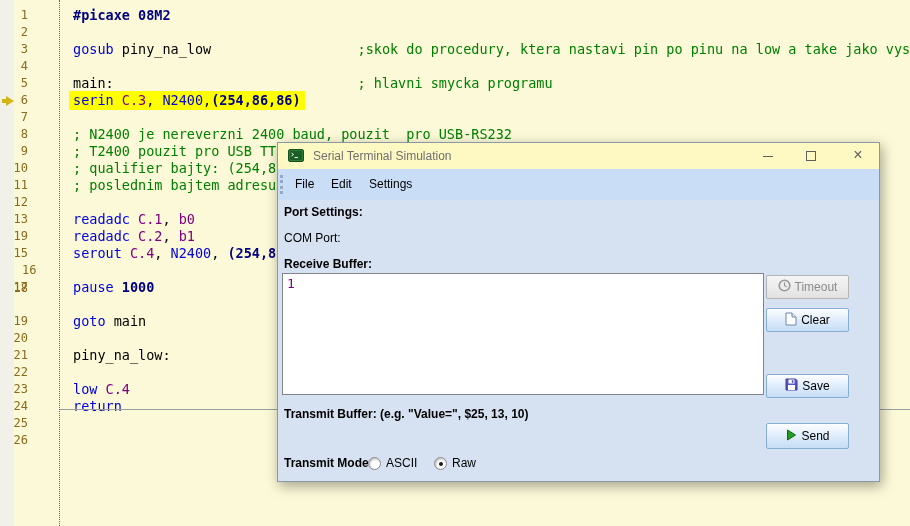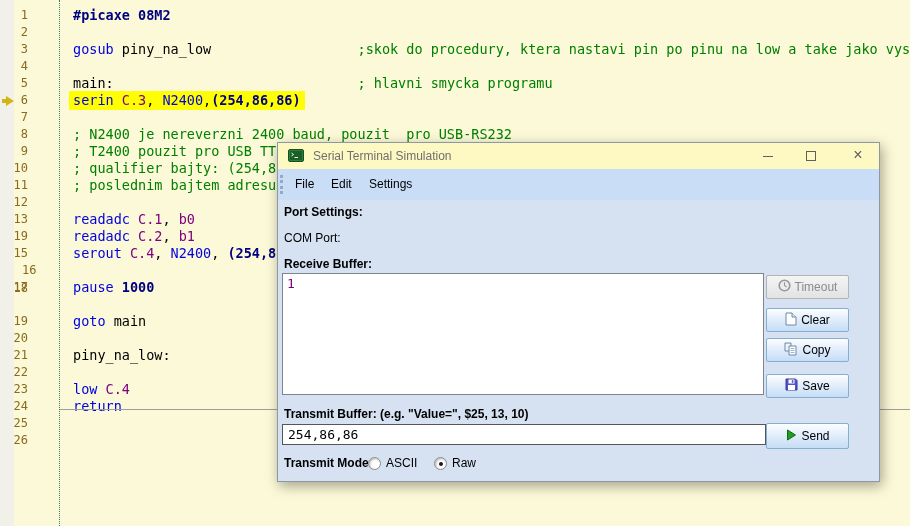--- a/index.html
+++ b/index.html
@@ -178,40 +178,31 @@
         </svg></span>
     <span>Timeout</span>
   </div>
   <div class="btn btn-clear">
     <span><svg width="12" height="14">
           <path d="M1 1 h6 l4 4 v8 h-10 z" fill="#fff" stroke="#6c88a8"></path>
           <path d="M7 1 v4 h4" fill="#dfeaf6" stroke="#6c88a8"></path>
         </svg></span>
     <span>Clear</span>
   </div>
-  <div class="btn btn-copy">
-    <span><svg width="14" height="14">
-          <path d="M1 1 h6 v8 h-6 z" fill="#eef4fb" stroke="#6c88a8"></path>
-          <path d="M5 4 h7 v9 h-7 z" fill="#fff" stroke="#6c88a8"></path>
-          <path d="M6.5 6.5 h4 M6.5 8.5 h4 M6.5 10.5 h4" stroke="#8aa2bc" stroke-width="0.8"></path>
-        </svg></span>
-    <span>Copy</span>
-  </div>
   <div class="btn btn-save">
     <span><svg width="13" height="13">
           <path d="M1 1 h9.5 l1.5 1.5 v9.5 h-11 z" fill="#5553c9" stroke="#3b3a95"></path>
           <rect x="3" y="7" width="7" height="5" fill="#fff"></rect>
           <rect x="3.5" y="1.5" width="6" height="4" fill="#fff"></rect>
           <rect x="6.8" y="2.2" width="1.6" height="2.6" fill="#5553c9"></rect>
         </svg></span>
     <span>Save</span>
   </div>
 
   <div class="lbl bold" style="top:264px;">Transmit Buffer: (e.g. "Value=", $25, 13, 10)</div>
-  <input class="txinput" value="254,86,86" style="">
   <div class="btn btn-send">
     <span><svg width="12" height="12">
           <path d="M2.5 1 l8 5 -8 5 z" fill="#1f9e1f" stroke="#0d6b0d"></path>
         </svg></span>
     <span>Send</span>
   </div>
 
   <div class="lbl bold" style="top:313px;">Transmit Mode:</div>
   <span class="radio r-ascii"></span>
   <span class="rlabel rl-ascii">ASCII</span>

